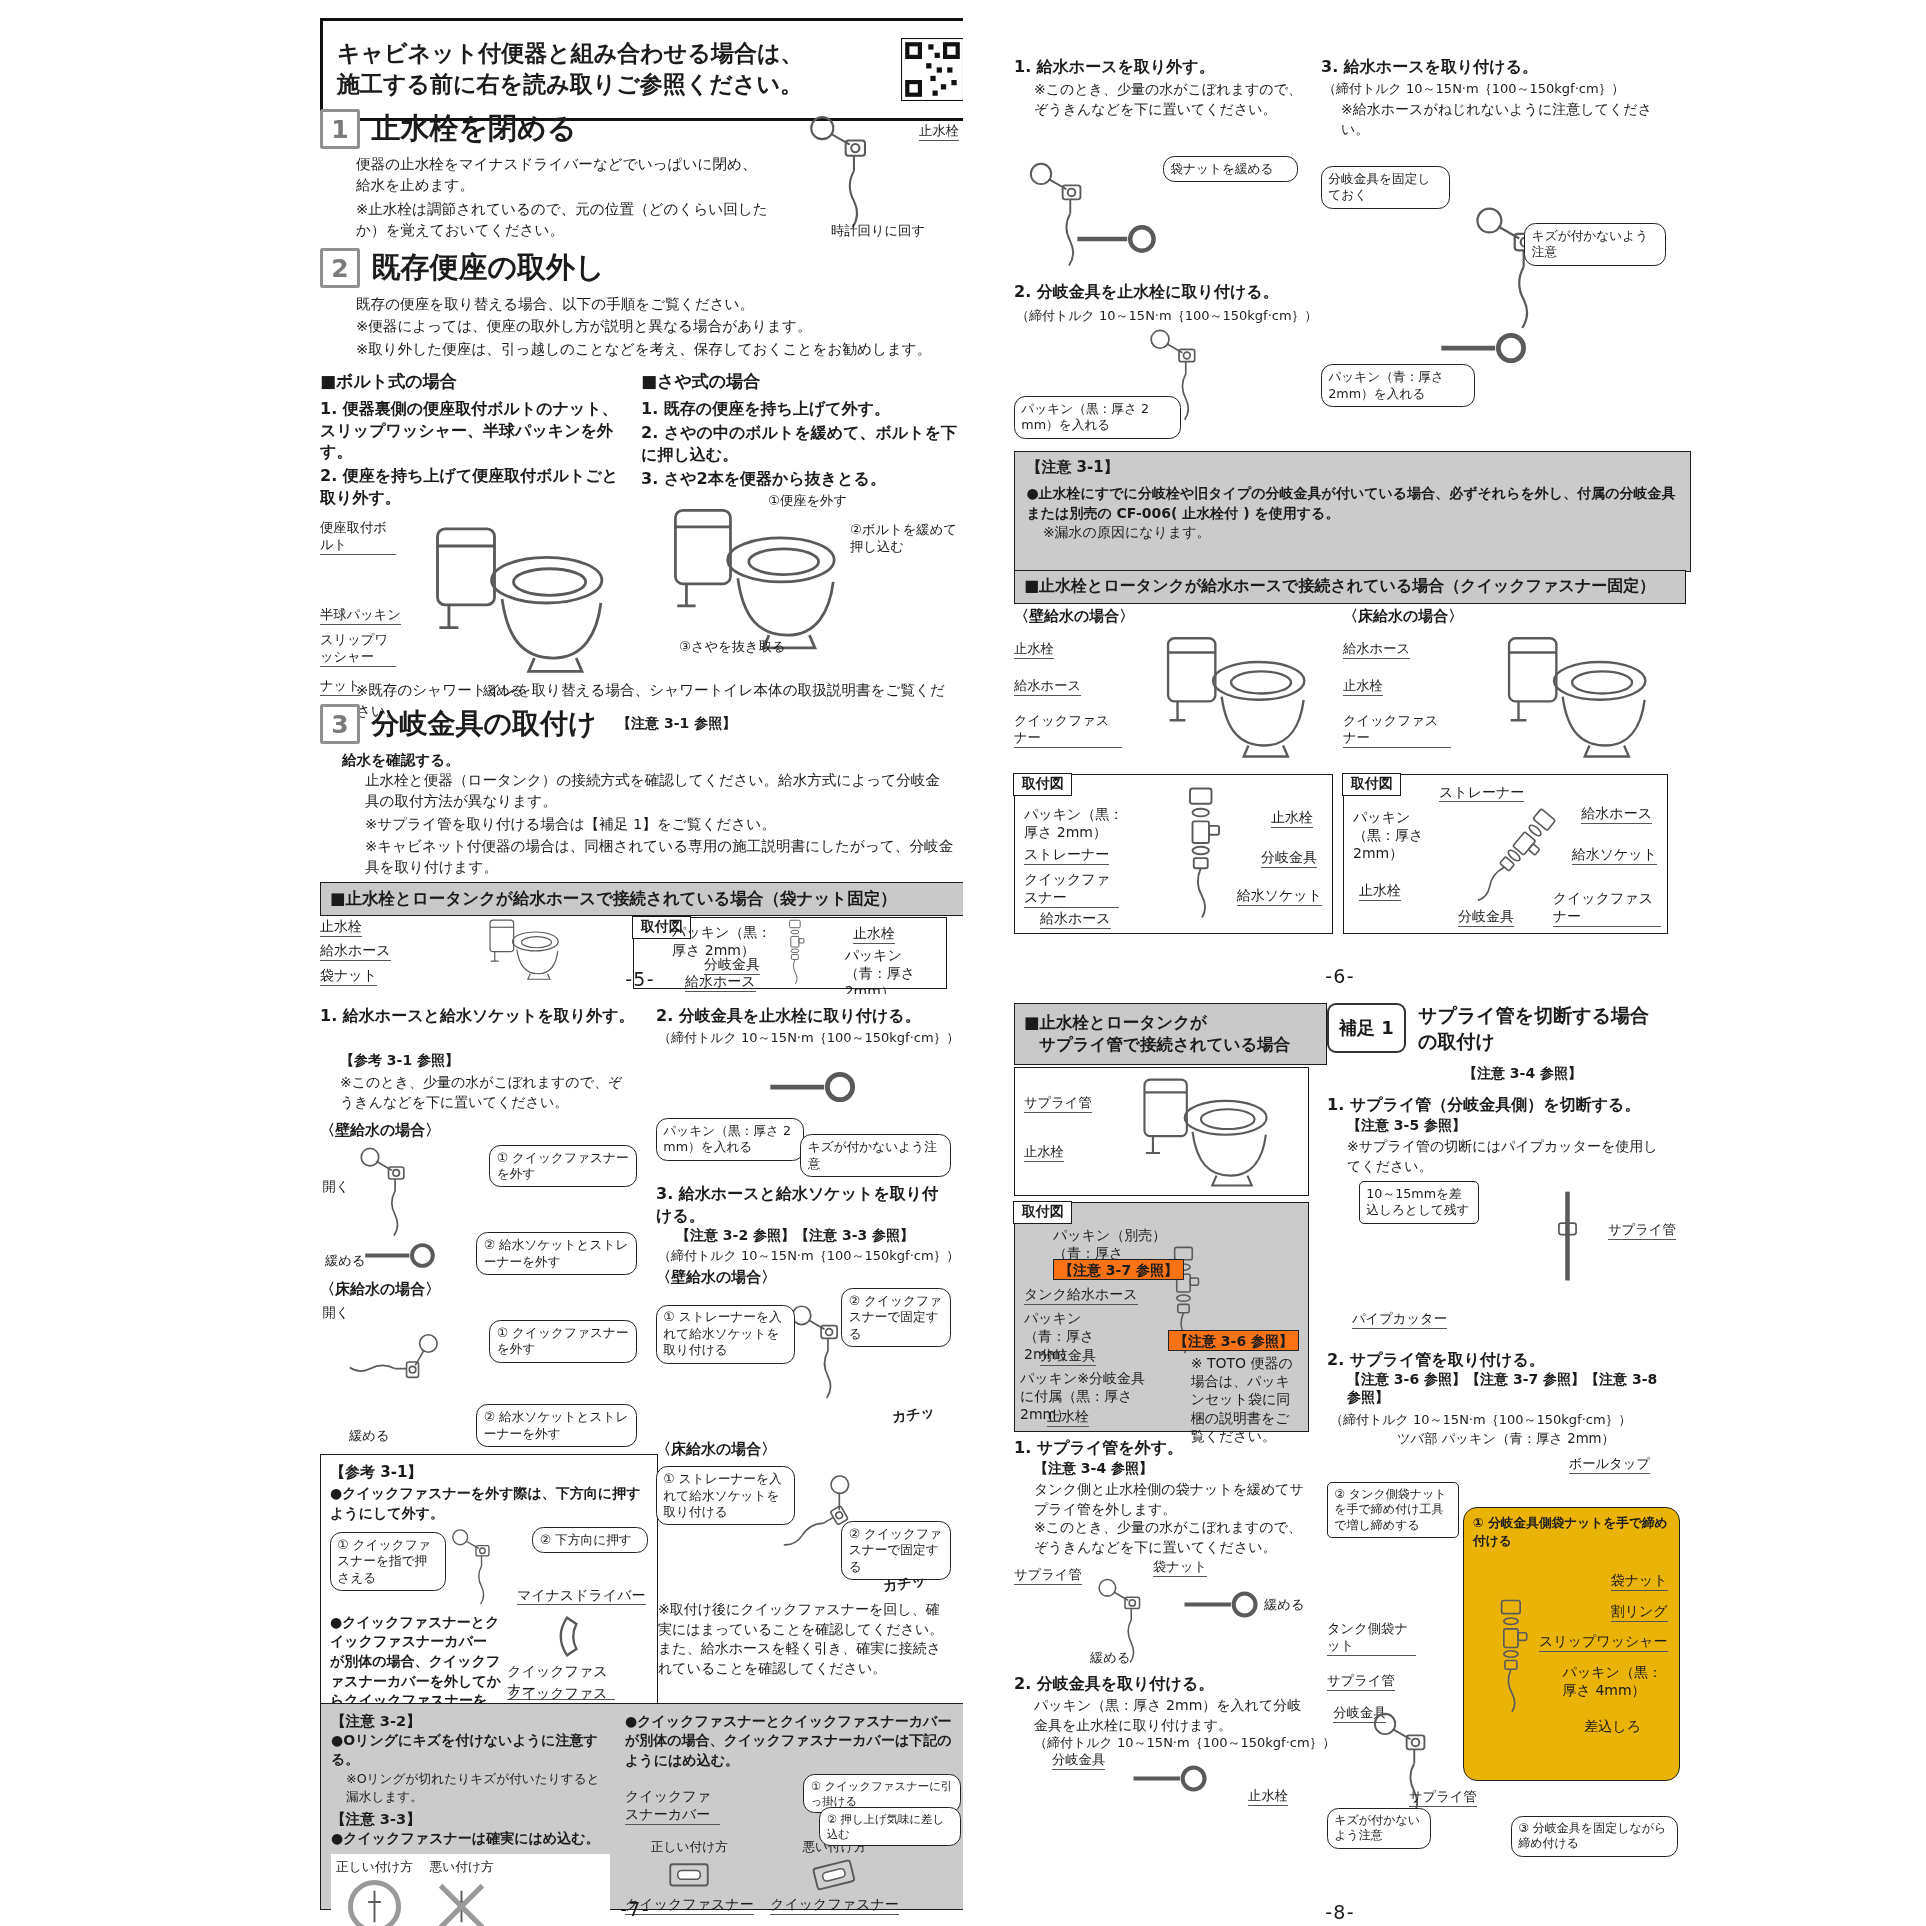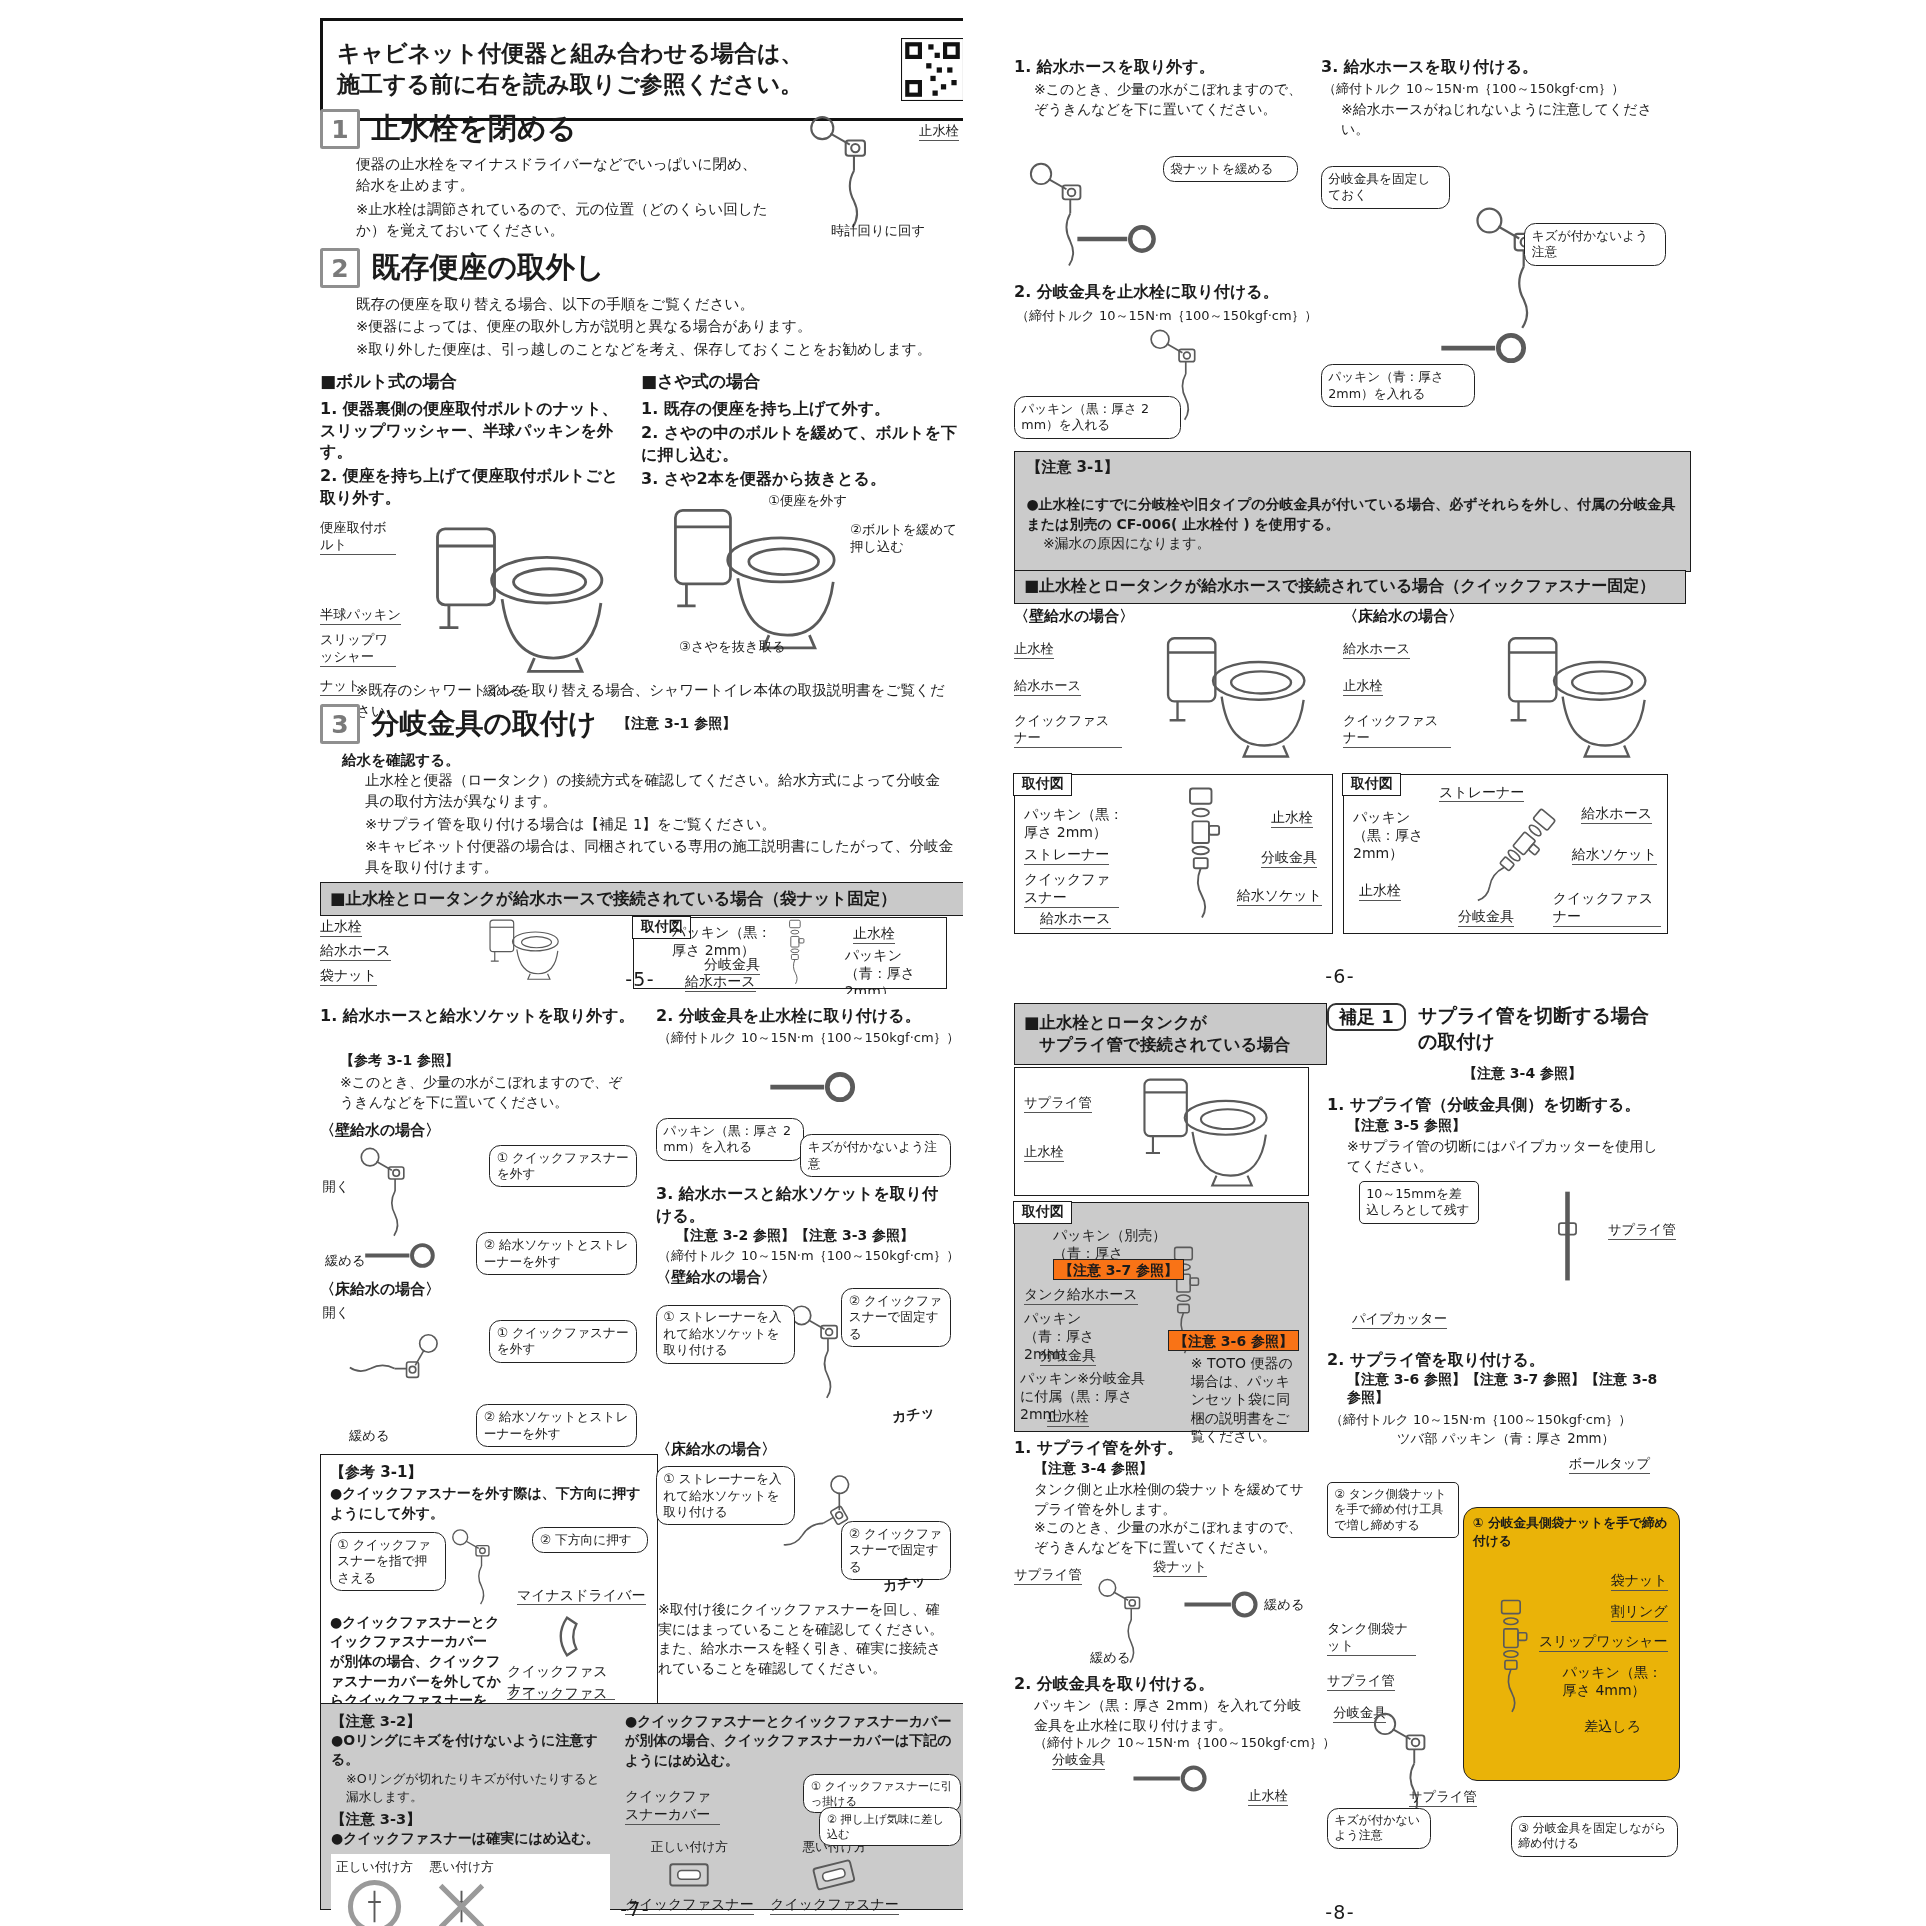--- a/index.html
+++ b/index.html
@@ -28,21 +28,21 @@
   .fig{position:absolute}
   .lbl{position:absolute;font-size:13.3px;line-height:1.25;white-space:nowrap}
   .lbls{position:absolute;font-size:14px;line-height:1.3;white-space:nowrap}
   .wrap{white-space:normal}
   .lblu{border-bottom:1.3px solid #555;padding-bottom:0.6px}
   .bub{position:absolute;border:1.9px solid #222;border-radius:11.4px;background:#fff;padding:3.8px 6.3px;font-size:12.7px;line-height:1.3}
   .refbox{border:1.6px solid #222;background:#f97316;font-weight:bold;display:inline-block;padding:0.6px 5px}
   .burst{position:absolute;font-weight:bold;font-size:14px;transform:rotate(-8deg)}
   .pagenum{position:absolute;font-size:19px;letter-spacing:1.3px;text-align:center}
   svg.line{stroke:#5a5a5a;fill:none;stroke-width:3;position:absolute}
-  .badge{border:2.5px solid #333;border-radius:9px;font-size:18px;font-weight:bold;padding:0 10px;display:inline-block}
+  .badge{border:2.5px solid #333;border-radius:9px;font-size:18px;font-weight:bold;padding:11px 10px;display:inline-block}
   .gb{display:inline-block;text-align:center;margin-right:16.5px}
   .gcap{font-size:12.7px;margin-bottom:2.5px}
 </style>
 </head>
 <body>
 
 <svg width="0" height="0" style="position:absolute" aria-hidden="true">
 <defs>
   <g id="sym-toilet" stroke="#5a5a5a" fill="none" stroke-width="3">
     <rect x="10" y="8" width="60" height="80" rx="8"></rect>
@@ -232,21 +232,21 @@
     <svg class="line" viewBox="0 0 120 60" style="left:114px;top:177px;width:95px;height:48px">
         <use href="#sym-wrench"></use>
       </svg>
     <div class="bub" style="left:0;top:19px;width:114px">分岐金具を固定しておく</div>
     <div class="bub" style="right:0;top:76px;width:127px">キズが付かないよう注意</div>
     <div class="bub" style="left:0;bottom:19px;width:139px">パッキン（青：厚さ 2mm）を入れる</div>
   </div>
 
   <div class="abs graybox" style="left:51px;top:451px;width:652px;height:106px;padding:6.3px 11.4px">
     <div class="refb" style="font-size:15px">【注意 3-1】</div>
-    <div class="sub b" style="margin-top:18px">●止水栓にすでに分岐栓や旧タイプの分岐金具が付いている場合、必ずそれらを外し、付属の分岐金具または別売の CF-006( 止水栓付 ) を使用する。</div>
+    <div class="sub b" style="margin-top:7px">●止水栓にすでに分岐栓や旧タイプの分岐金具が付いている場合、必ずそれらを外し、付属の分岐金具または別売の CF-006( 止水栓付 ) を使用する。</div>
     <div class="sub" style="margin-left:16.5px">※漏水の原因になります。</div>
   </div>
 
   <div class="abs bar" style="left:51px;top:570px;width:652px;height:29px;font-size:16px">■止水栓とロータンクが給水ホースで接続されている場合（クイックファスナー固定）</div>
 
   <div class="fig" style="left:51px;top:607px;width:320px;height:158px">
     <div class="subhead">〈壁給水の場合〉</div>
     <svg class="line" viewBox="0 0 200 170" style="left:146px;top:25px;width:158px;height:134px">
         <use href="#sym-toilet"></use>
       </svg>

